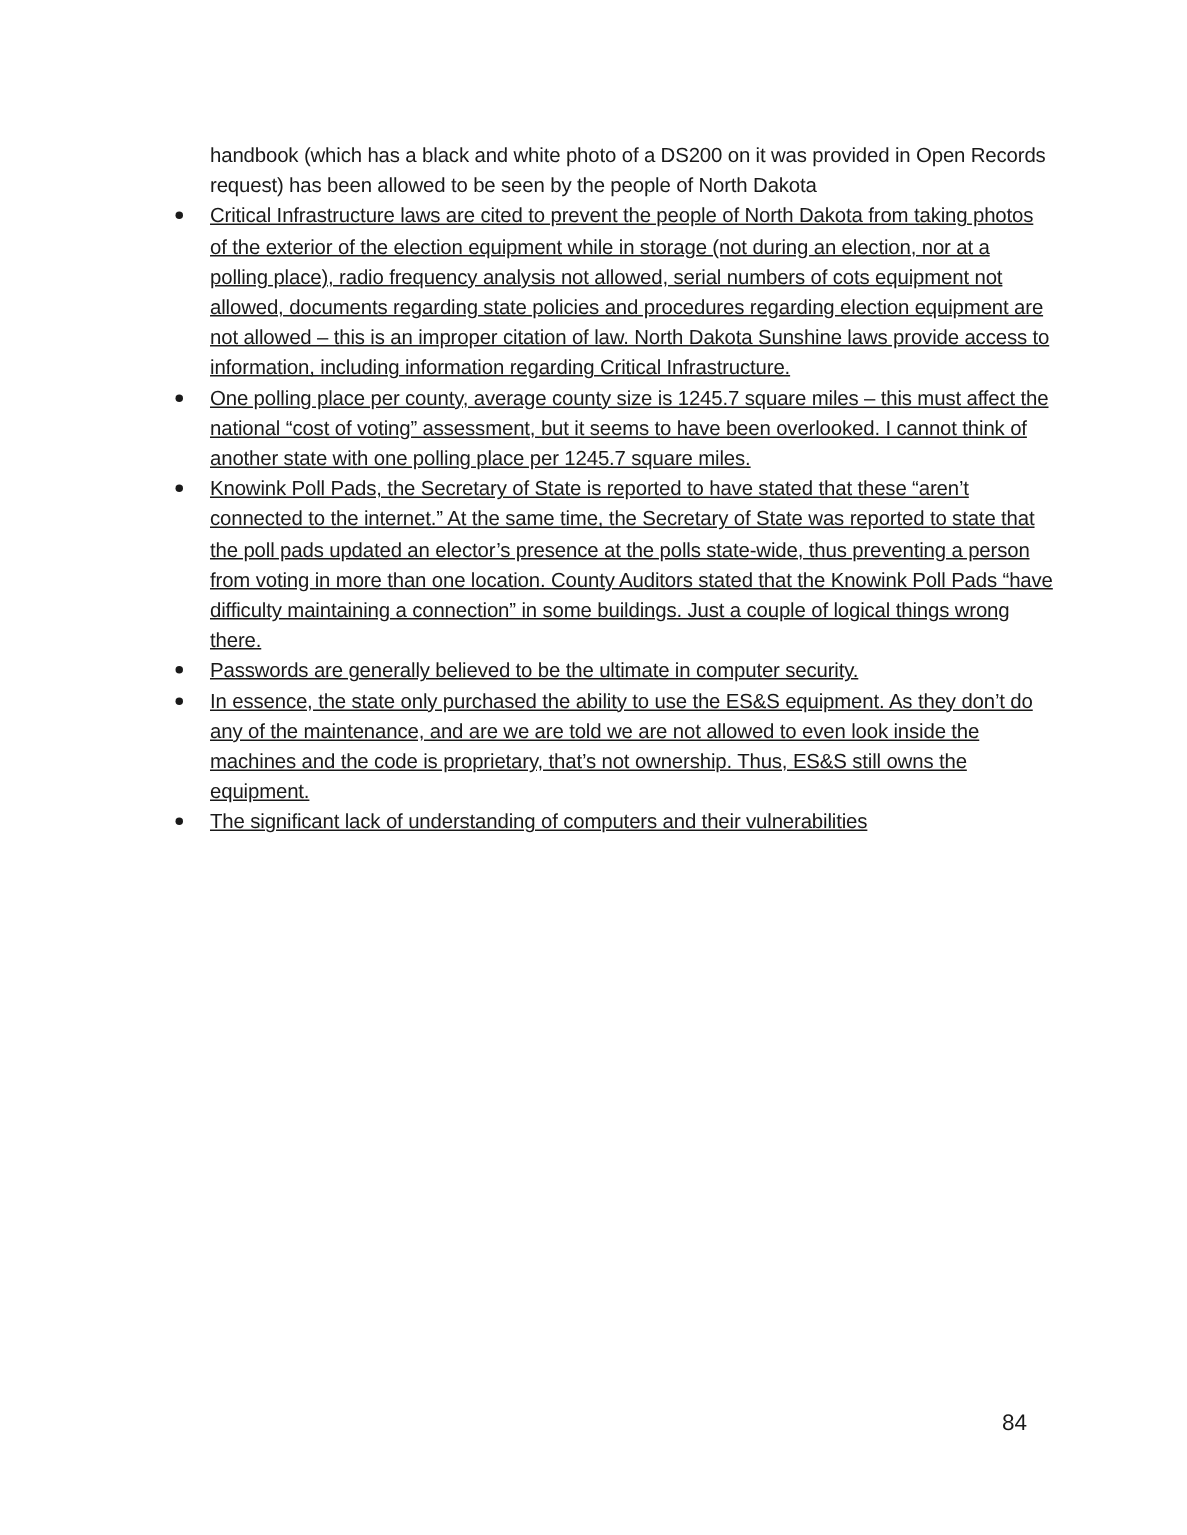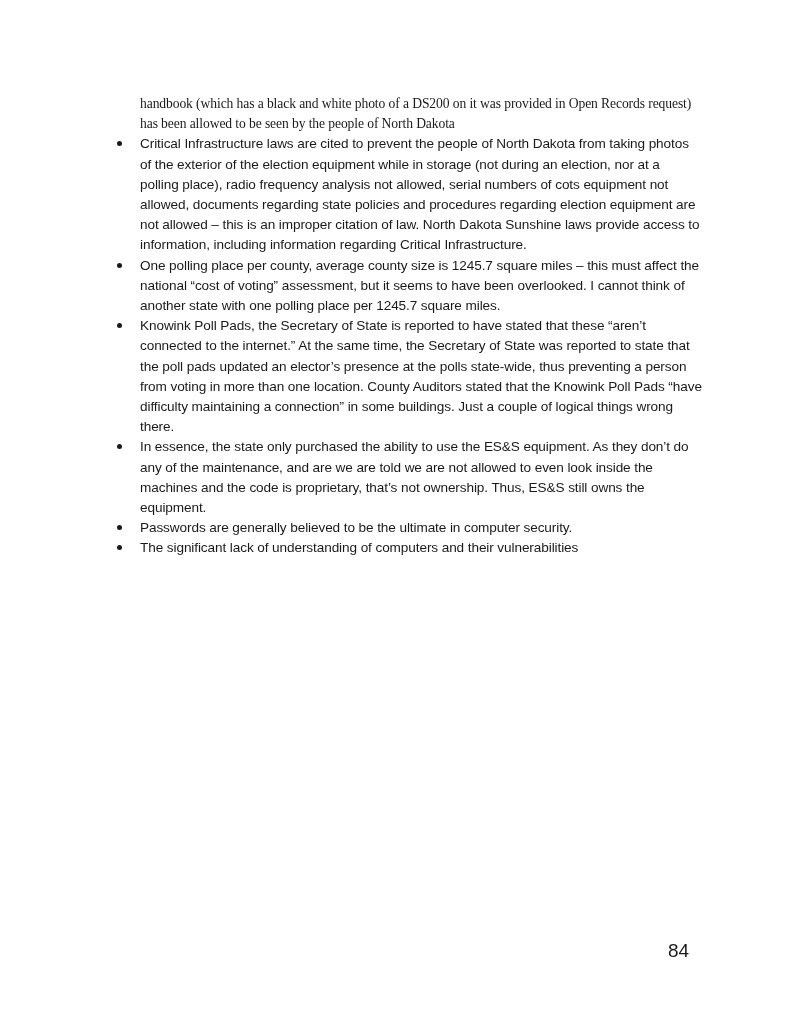--- a/index.html
+++ b/index.html
@@ -1,36 +1,36 @@
 <!DOCTYPE html>
 <html><head>
 <meta charset="utf-8">
 <style>
   html, body { margin: 0; padding: 0; background: #ffffff; }
   body { width: 791px; height: 1023px; position: relative; overflow: hidden;
          font-family: "Liberation Sans", sans-serif; color: #1a1a1a; }
   .page { position: absolute; left: 0; top: 0; width: 791px; height: 1023px; background: #fff; }
   .content { position: absolute; left: 117px; top: 94px; width: 585px;
              font-size: 13.6px; line-height: 20.2px; letter-spacing: -0.1px; }
-  .cont { padding-left: 23px; margin: 0; font-family: Liberation Serif, serif; }
-  ul.bullets { list-style: none; margin: 0; padding: 0; }
+  .cont { padding-left: 23px; margin: 0; }
+  ul.bullets { list-style: none; margin: 0; padding: 0; text-decoration: underline; }
   ul.bullets li { position: relative; padding-left: 23px; }
   ul.bullets li .dot { position: absolute; left: 0; top: 7px; width: 5px; height: 5px;
                        border-radius: 50%; background: #1a1a1a; }
-  .page-num { position: absolute; left: 668px; top: 940px; font-size: 19px; }
+  .page-num { position: absolute; left: 668px; top: 940px; font-size: 15px; }
 </style>
 </head>
 <body>
 
 <div class="page">
   <div class="content">
     <p class="cont">handbook (which has a black and white photo of a DS200 on it was provided in Open Records request) has been allowed to be seen by the people of North Dakota</p>
     <ul class="bullets">
       <li><span class="dot"></span><span>Critical Infrastructure laws are cited to prevent the people of North Dakota from taking photos of the exterior of the election equipment while in storage (not during an election, nor at a polling place), radio frequency analysis not allowed, serial numbers of cots equipment not allowed, documents regarding state policies and procedures regarding election equipment are not allowed – this is an improper citation of law. North Dakota Sunshine laws provide access to information, including information regarding Critical Infrastructure.</span></li>
       <li><span class="dot"></span><span>One polling place per county, average county size is 1245.7 square miles – this must affect the national “cost of voting” assessment, but it seems to have been overlooked.  I cannot think of another state with one polling place per 1245.7 square miles.</span></li>
       <li><span class="dot"></span><span>Knowink Poll Pads, the Secretary of State is reported to have stated that these “aren’t connected to the internet.”  At the same time, the Secretary of State was reported to state that the poll pads updated an elector’s presence at the polls state-wide, thus preventing a person from voting in more than one location.  County Auditors stated that the Knowink Poll Pads “have difficulty maintaining a connection” in some buildings. Just a couple of logical things wrong there.</span></li>
+      <li><span class="dot"></span><span>Passwords are generally believed to be the ultimate in computer security.</span></li>
       <li><span class="dot"></span><span>In essence, the state only purchased the ability to use the ES&amp;S equipment.  As they don’t do any of the maintenance, and are we are told we are not allowed to even look inside the machines and the code is proprietary, that’s not ownership.  Thus, ES&amp;S still owns the equipment.</span></li>
-      <li><span class="dot"></span><span>Passwords are generally believed to be the ultimate in computer security.</span></li>
       <li><span class="dot"></span><span>The significant lack of understanding of computers and their vulnerabilities</span></li>
     </ul>
   </div>
   <div class="page-num">84</div>
 </div>
 
 </body></html>

